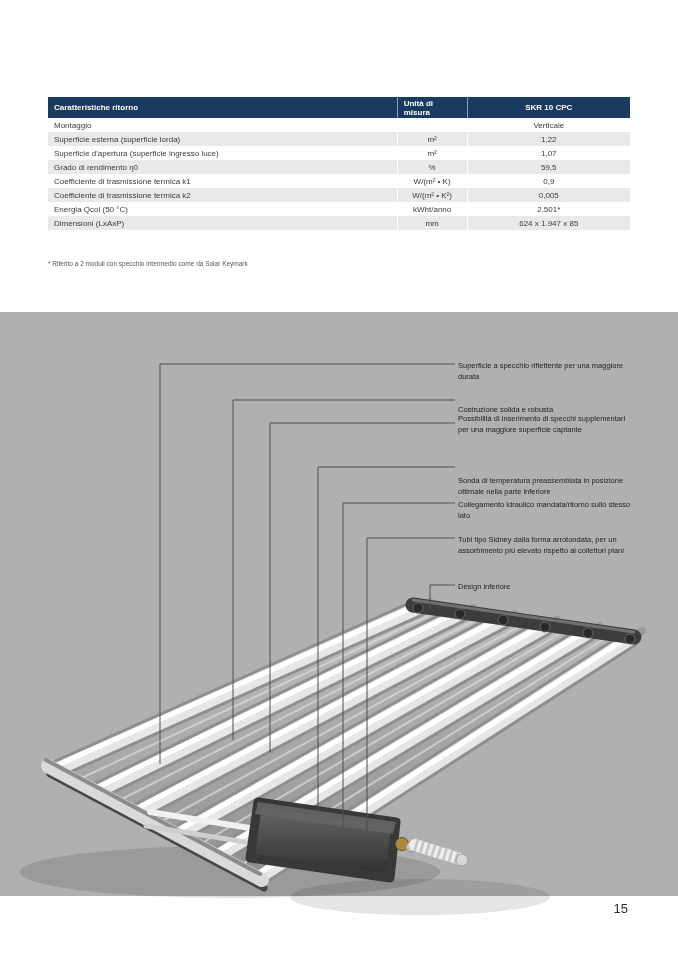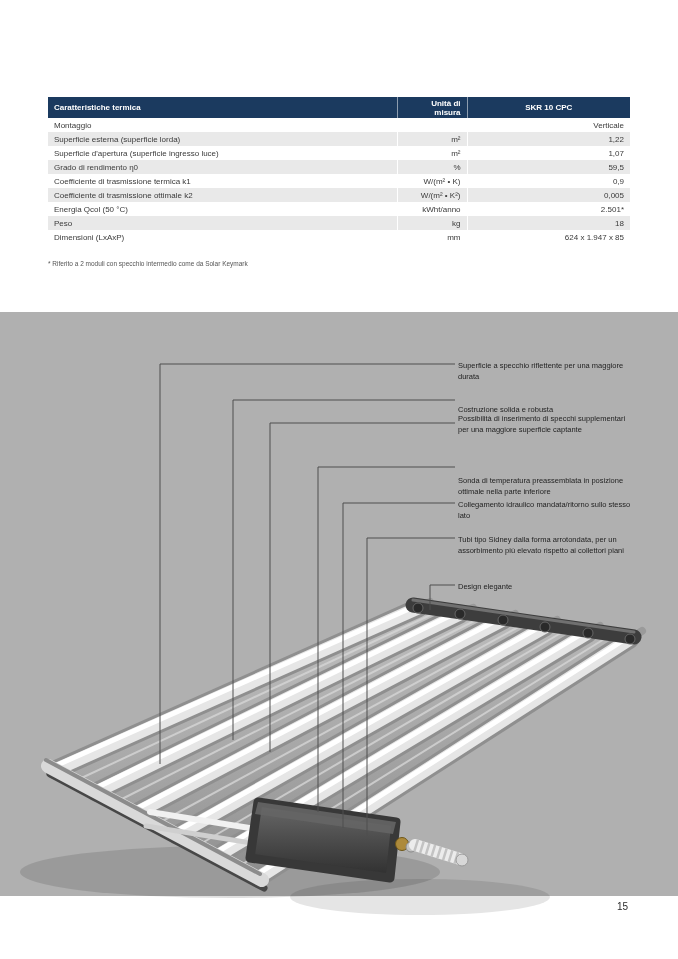--- a/index.html
+++ b/index.html
@@ -21,51 +21,51 @@
   }
   table.spec{
     width:100%; border-collapse:collapse; font-size:8px; color:#3a3a3a;
     table-layout:fixed;
   }
   table.spec thead th{
     background:var(--header-bg); color:#fff; font-weight:bold;
     height:21px; padding:0 6px; font-size:8px;
   }
   th.col-label{ text-align:left; width:60%; }
-  th.col-unit{ text-align:right; width:12%; border-left:1px solid rgba(255,255,255,.5); }
+  th.col-unit{ text-align:left; width:12%; border-left:1px solid rgba(255,255,255,.5); }
   th.col-value{ text-align:center; width:28%; border-left:1px solid rgba(255,255,255,.5); }
   table.spec tbody td{
     height:14px; padding:0 6px; vertical-align:middle;
   }
   table.spec tbody tr:nth-child(even){ background:var(--row-alt); }
-  td.unit, td.value{ text-align:right; border-left:1px solid #fff; }
+  td.unit, td.value{ text-align:center; border-left:1px solid #fff; }
   .footnote{
     position:absolute; left:48px; top:260px; font-size:6.5px; color:#555;
   }
   .gray-section{
     position:absolute; left:0; top:312px; width:678px; height:584px;
     background:var(--section-bg);
   }
   svg.overlay{ position:absolute; left:0; top:0; width:678px; height:623px; display:block; }
   .callout{
     position:absolute; left:458px; width:178px;
     font-size:7.5px; line-height:1.5; color:#1f1f1f;
   }
   .page-number{
-    position:absolute; right:50px; top:901px; font-size:10px; color:#2c2c2c;
+    position:absolute; right:50px; top:901px; font-size:13px; color:#2c2c2c;
   }
 </style>
 </head>
 <body>
 
 <div class="spec-table-wrap">
   <table class="spec">
     <thead>
       <tr>
-        <th class="col-label">Caratteristiche termica</th>
+        <th class="col-label">Caratteristiche ritorno</th>
         <th class="col-unit">Unità di misura</th>
         <th class="col-value">SKR 10 CPC</th>
       </tr>
     </thead>
     <tbody>
       <tr>
         <td class="label">Montaggio</td>
         <td class="unit"></td>
         <td class="value">Verticale</td>
       </tr>
@@ -83,33 +83,28 @@
         <td class="label">Grado di rendimento η0</td>
         <td class="unit">%</td>
         <td class="value">59,5</td>
       </tr>
       <tr>
         <td class="label">Coefficiente di trasmissione termica k1</td>
         <td class="unit">W/(m² • K)</td>
         <td class="value">0,9</td>
       </tr>
       <tr>
-        <td class="label">Coefficiente di trasmissione ottimale k2</td>
+        <td class="label">Coefficiente di trasmissione termica k2</td>
         <td class="unit">W/(m² • K²)</td>
         <td class="value">0,005</td>
       </tr>
       <tr>
         <td class="label">Energia Qcol (50 °C)</td>
         <td class="unit">kWht/anno</td>
         <td class="value">2.501*</td>
-      </tr>
-      <tr>
-        <td class="label">Peso</td>
-        <td class="unit">kg</td>
-        <td class="value">18</td>
       </tr>
       <tr>
         <td class="label">Dimensioni (LxAxP)</td>
         <td class="unit">mm</td>
         <td class="value">624 x 1.947 x 85</td>
       </tr>
     </tbody>
   </table>
 </div>
 
@@ -221,16 +216,16 @@
       <path d="M455 273 H430 V298"></path>
     </g>
   </svg>
 
   <div class="callout" style="top:48px">Superficie a specchio riflettente per una maggiore durata</div>
   <div class="callout" style="top:92px">Costruzione solida e robusta</div>
   <div class="callout" style="top:101px">Possibilità di inserimento di specchi supplementari per una maggiore superficie captante</div>
   <div class="callout" style="top:163px">Sonda di temperatura preassemblata in posizione ottimale nella parte inferiore</div>
   <div class="callout" style="top:187px">Collegamento idraulico mandata/ritorno sullo stesso lato</div>
   <div class="callout" style="top:222px">Tubi tipo Sidney dalla forma arrotondata, per un assorbimento più elevato rispetto ai collettori piani</div>
-  <div class="callout" style="top:269px">Design elegante</div>
+  <div class="callout" style="top:269px">Design inferiore</div>
 </div>
 
 <div class="page-number">15</div>
 
 </body></html>

